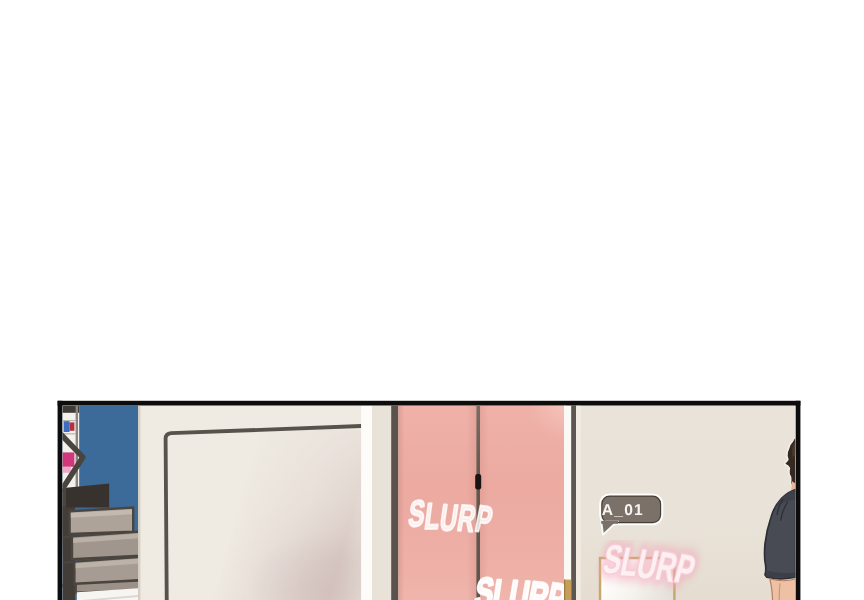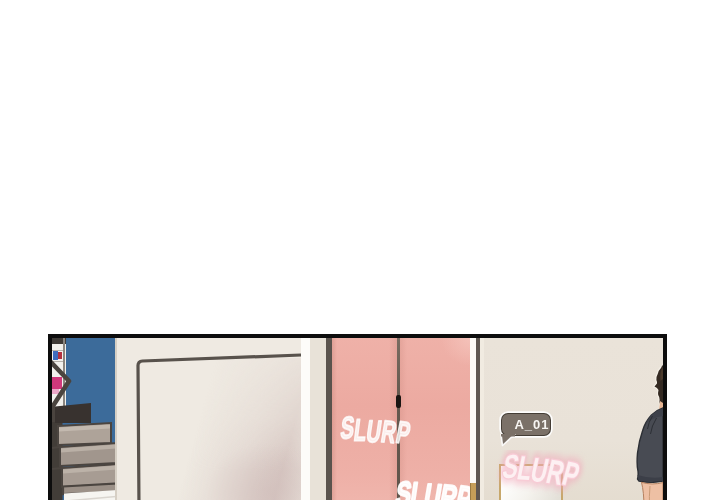--- a/index.html
+++ b/index.html
@@ -129,21 +129,21 @@
 
   <div class="abs" style="left:428px;top:0;width:4px;height:170px;background:#f1ebe1;"></div>
 
   <div class="abs" style="left:447px;top:126px;width:60px;height:44px;border:2.2px solid #c7a76b;
        background:linear-gradient(120deg,#ffffff 10%,#f5f3ee 50%,#e3e0d8 90%);"></div>
 
   <div class="abs" style="left:418px;top:145px;width:4.5px;height:25px;background:#c59e58;border-left:1px solid #9a7b42;"></div>
 
   <div class="abs" style="left:448.5px;top:75px;width:48px;height:21px;background:#7b7168;border-radius:7px;
        border:1.5px solid rgba(62,55,48,0.9);box-shadow:0 0 0 1.7px rgba(255,255,255,0.92);
-       color:#f7f5f2;font-size:13px;font-weight:bold;text-align:right;line-height:21px;letter-spacing:1px;">A_01</div>
+       color:#f7f5f2;font-size:13px;font-weight:bold;text-align:left;line-height:21px;letter-spacing:1px;">A_01</div>
 
   <svg class="abs" style="left:446px;top:96px;" width="22" height="16" viewBox="0 0 22 16">
     <path d="M 3,0 L 17,0 L 4.5,11.5 Z" fill="#7b7168" stroke="rgba(255,255,255,0.9)" stroke-width="1.6" stroke-linejoin="round"></path>
     <rect x="3" y="0" width="14" height="2.5" fill="#7b7168"></rect>
   </svg>
 
   <svg class="abs" style="left:444px;top:112px;" width="152" height="56" viewBox="0 0 152 56">
     <g transform="rotate(6 40 32)">
       <text x="13" y="31.5" transform="scale(0.66 1) skewX(-10)" font-family="Liberation Sans" font-weight="bold" font-size="34" fill="#f2a9bb" stroke="#f2a9bb" stroke-width="10" stroke-linejoin="round" paint-order="stroke" opacity="0.55" filter="blur(3.5px)" letter-spacing="-0.5" rotate="-4 -2 0 2 4">SLURP</text>
       <text x="13" y="31.5" transform="scale(0.66 1) skewX(-10)" font-family="Liberation Sans" font-weight="bold" font-size="34" fill="#fdf0f2" stroke="#f8ccd6" stroke-width="2.6" stroke-linejoin="round" paint-order="stroke" letter-spacing="-0.5" rotate="-4 -2 0 2 4">SLURP</text>

